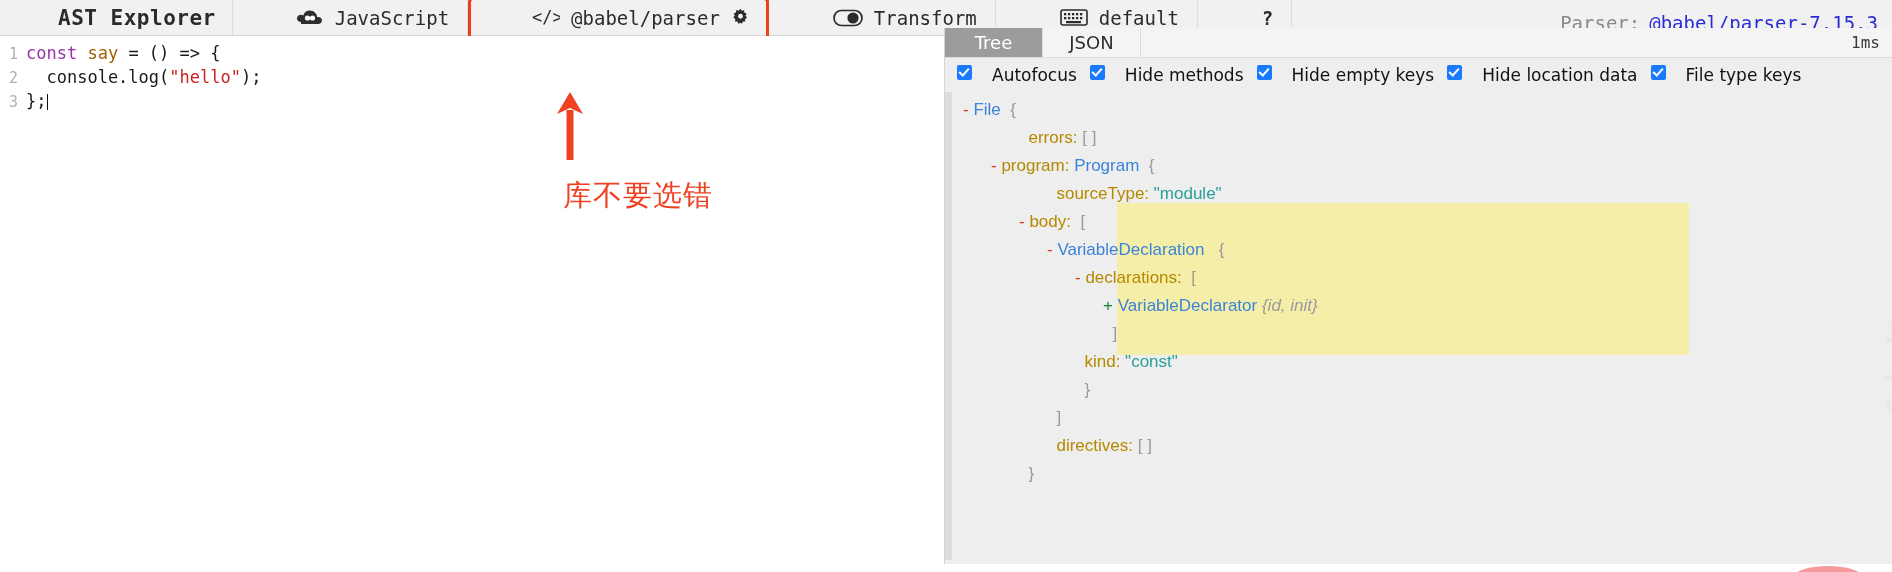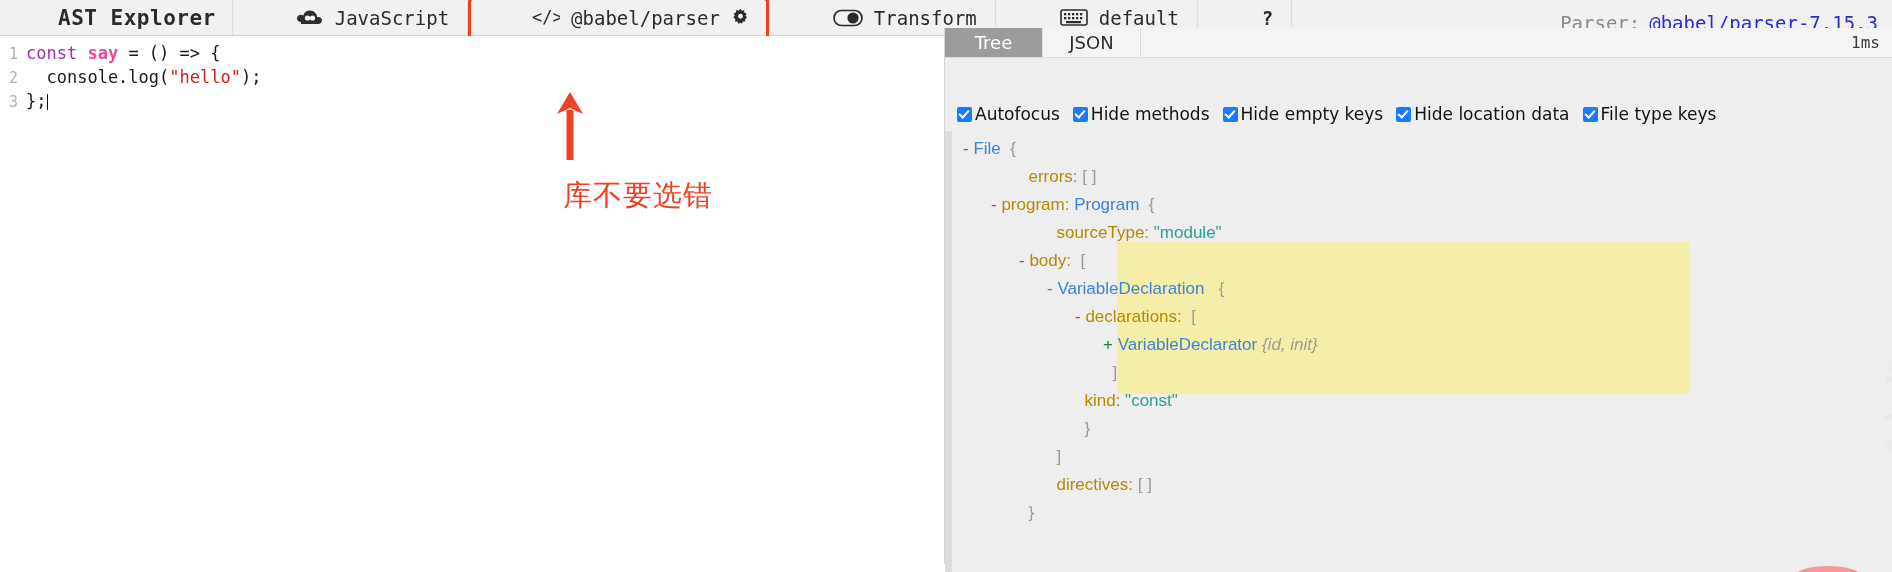--- a/index.html
+++ b/index.html
@@ -97,21 +97,21 @@
   }
   .gutter {
     width: 26px;
     text-align: right;
     color: #b0b0b0;
     padding-right: 8px;
     font-size: 15px;
     user-select: none;
   }
   .tok-kw   { color: #9b30ad; }
-  .tok-def  { color: #ec4899; font-weight: bold; }
+  .tok-def  { color: #a16207; }
   .tok-str  { color: #cc2222; }
   .tok-txt  { color: #1a1a1a; }
   .caret {
     display: inline-block;
     width: 1px; height: 16px;
     background: #111;
     vertical-align: -3px;
     margin-left: 1px;
   }
 
@@ -176,21 +176,21 @@
   .ast-options {
     display: flex;
     align-items: center;
     gap: 13px;
     padding: 7px 0 7px 12px;
     font-family: "DejaVu Sans", sans-serif;
     font-size: 17px;
     color: #111;
     background: #eeeeee;
   }
-  .opt { display: flex; align-items: center; gap: 3px; white-space: nowrap; margin-top: 39px; }
+  .opt { display: flex; align-items: flex-start; gap: 20px; white-space: nowrap; }
   .cbx {
     width: 15px; height: 15px;
     background: #1a7aff;
     border-radius: 2px;
     position: relative;
     flex: none;
   }
   .cbx::after {
     content: "";
     position: absolute;

